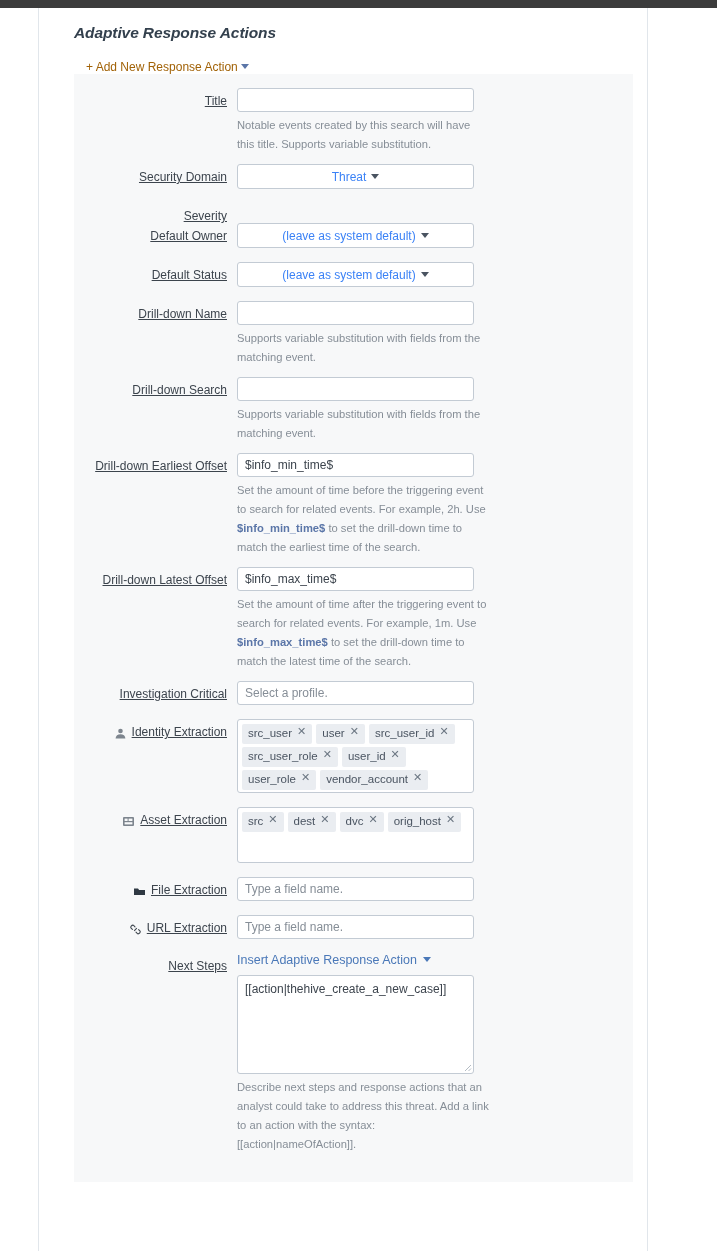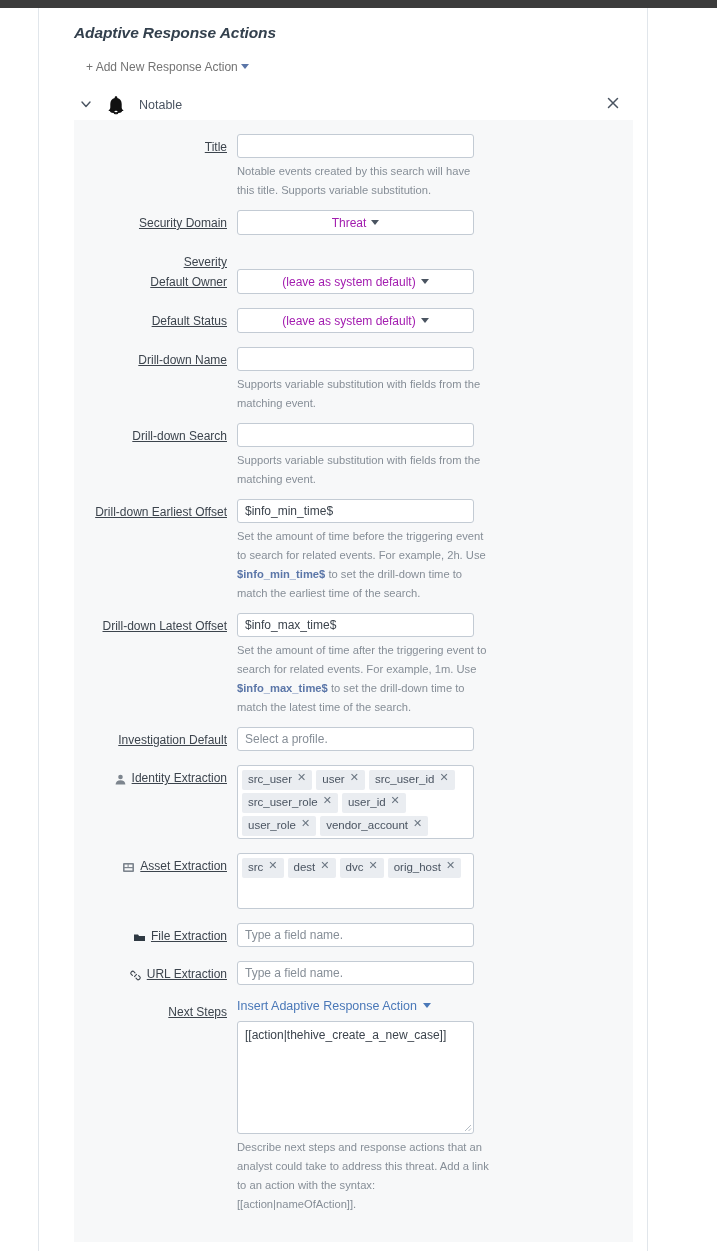--- a/index.html
+++ b/index.html
@@ -45,21 +45,21 @@
     font-size: 15.5px;
     font-weight: bold;
     color: #33404d;
     letter-spacing: -0.1px;
     font-style: italic;
   }
 
   .add-action {
     margin: 18px 0 0 47px;
     font-size: 12px;
-    color: #737373;
+    color: #a16207;
     cursor: pointer;
     display: inline-block;
   }
   .add-action .caret {
     display: inline-block;
     margin-left: 3px;
     border-left: 4px solid transparent;
     border-right: 4px solid transparent;
     border-top: 5px solid #5b76a8;
     vertical-align: middle;
@@ -163,21 +163,21 @@
     width: 237px;
     height: 25px;
     border: 1px solid #c3cbd4;
     border-radius: 3px;
     background: #fff;
     display: flex;
     align-items: center;
     justify-content: center;
     gap: 5px;
     font-size: 12px;
-    color: #a21caf;
+    color: #3b82f6;
     cursor: pointer;
   }
   .select .caret {
     display: inline-block;
     border-left: 4px solid transparent;
     border-right: 4px solid transparent;
     border-top: 5px solid #4a5461;
   }
 
   .hint {
@@ -248,21 +248,21 @@
     margin-left: 6px;
     border-left: 4px solid transparent;
     border-right: 4px solid transparent;
     border-top: 5px solid #4a78b8;
     vertical-align: middle;
     position: relative;
     top: -1px;
   }
   .ta {
     width: 237px;
-    height: 113px;
+    height: 99px;
     border: 1px solid #c3cbd4;
     border-radius: 3px;
     background: #fff;
     font-family: "Liberation Sans", sans-serif;
     font-size: 12px;
     color: #3c444d;
     padding: 5px 7px;
     outline: none;
     resize: none;
     display: block;
@@ -285,41 +285,20 @@
 <div id="rightrule"></div>
 
 <div id="content">
 
   <div class="page-title">Adaptive Response Actions</div>
 
   <div class="add-action">
     <span>+ Add New Response Action</span><span class="caret"></span>
   </div>
 
-  <div class="action-header">
-    <span class="chev">
-      <svg viewBox="0 0 14 14" width="14" height="14">
-          <path d="M3 5 L7 9.5 L11 5" fill="none" stroke="#4a5461" stroke-width="1.4" stroke-linecap="round" stroke-linejoin="round"></path>
-        </svg>
-    </span>
-    <span class="bell-icon">
-      <svg viewBox="0 0 22 22" width="22" height="22">
-        <path d="M11 2.2 C11.8 2.2 12.3 2.7 12.3 3.4 L12.3 4.1 C15.0 4.7 16.7 7.0 16.7 9.9 L16.7 13.2 C16.7 14.6 17.3 15.6 18.3 16.2 L18.3 17.0 L3.7 17.0 L3.7 16.2 C4.7 15.6 5.3 14.6 5.3 13.2 L5.3 9.9 C5.3 7.0 7.0 4.7 9.7 4.1 L9.7 3.4 C9.7 2.7 10.2 2.2 11 2.2 Z" fill="#111111"></path>
-        <ellipse cx="11" cy="17.6" rx="6.1" ry="1.6" fill="#111111"></ellipse>
-        <ellipse cx="11" cy="17.5" rx="1.6" ry="0.8" fill="#ffffff"></ellipse>
-        <path d="M9.0 19.0 Q11 20.6 13.0 19.0" fill="none" stroke="#111111" stroke-width="1.1"></path>
-      </svg>
-    </span>
-    <span class="action-title">Notable</span>
-    <span class="close-x">
-      <svg viewBox="0 0 16 16" width="16" height="16">
-          <path d="M3.5 3.5 L12.5 12.5 M12.5 3.5 L3.5 12.5" stroke="#4a5461" stroke-width="1.5" stroke-linecap="round"></path>
-        </svg>
-    </span>
-  </div>
 
   <div class="form-panel">
 
     <div class="row">
       <div class="label-col">Title</div>
       <div class="field-col">
         <input class="txt" value="" style="">
         <div class="hint">Notable events created by this search will have this title. Supports variable substitution.</div>
       </div>
     </div>
@@ -388,21 +367,21 @@
 
     <div class="row">
       <div class="label-col">Drill-down Latest Offset</div>
       <div class="field-col">
         <input class="txt" value="$info_max_time$" style="">
         <div class="hint"><span>Set the amount of time after the triggering event to search for related events. For example, 1m. Use </span><span class="code">$info_max_time$</span><span> to set the drill-down time to match the latest time of the search.</span></div>
       </div>
     </div>
 
     <div class="row">
-      <div class="label-col">Investigation Default</div>
+      <div class="label-col">Investigation Critical</div>
       <div class="field-col">
         <input class="txt" placeholder="Select a profile." style="">
         <div class="gap-md"></div>
       </div>
     </div>
 
     <div class="row">
       <div class="label-col">
         <span class="lbl-icon">
           <svg viewBox="0 0 13 13" width="13" height="13">

